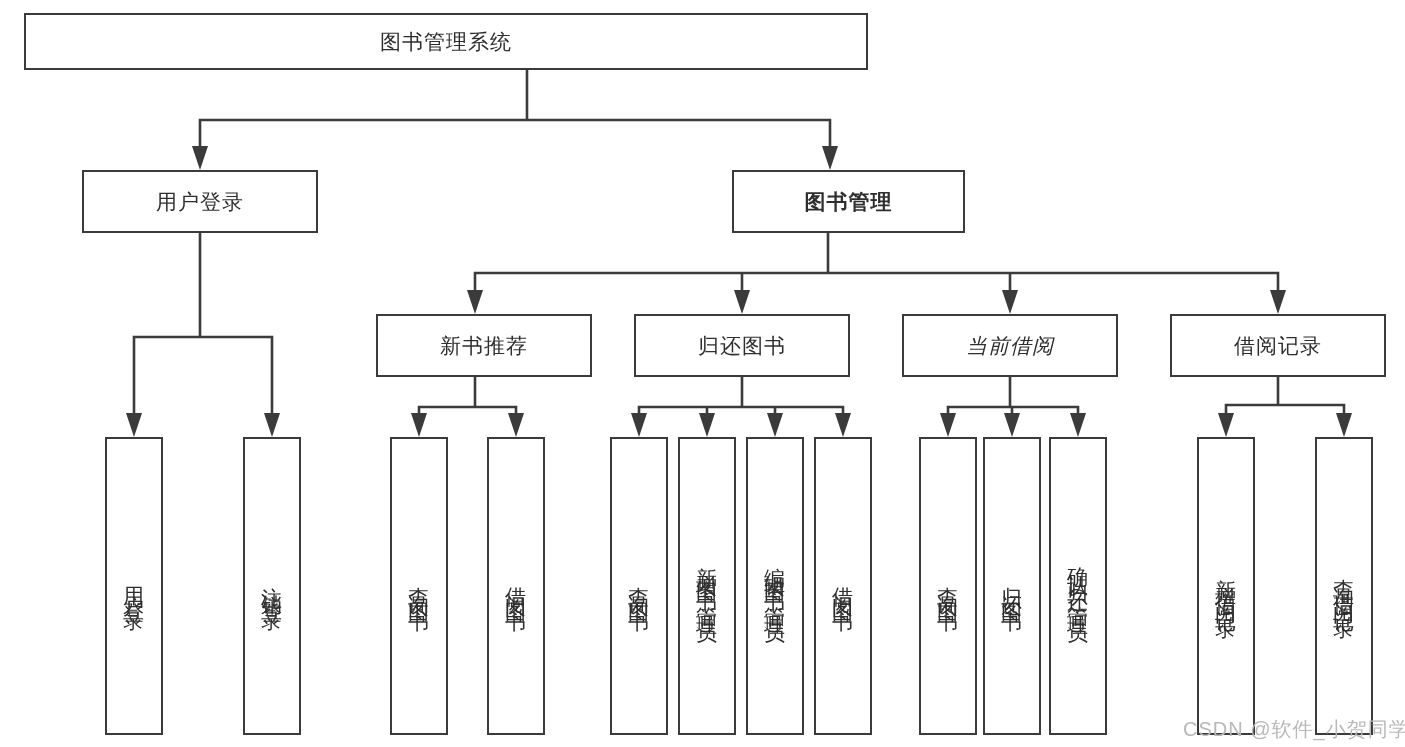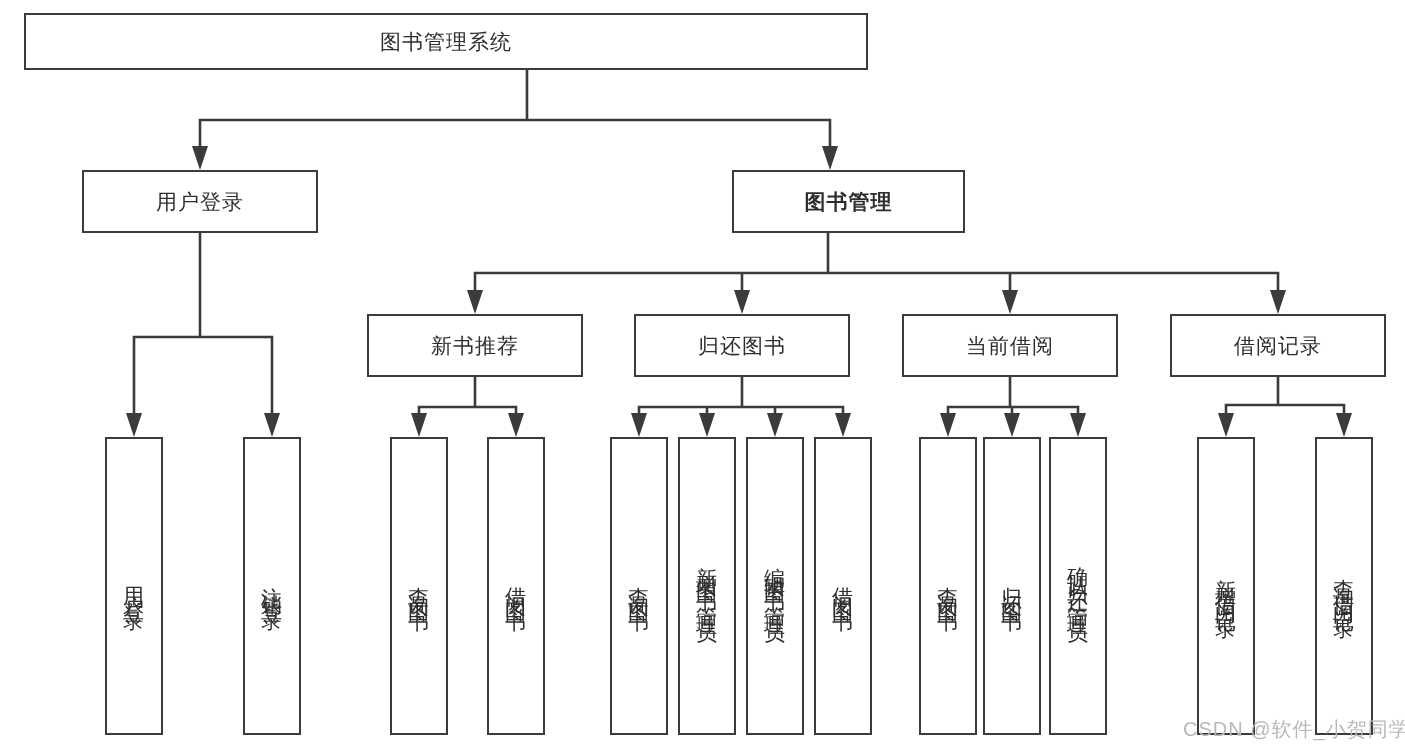--- a/index.html
+++ b/index.html
@@ -115,27 +115,27 @@
     <span class="hlabel">图书管理系统</span>
   </div>
 
   <div class="node" style="left:82px; top:170px; width:236px; height:63px;">
     <span class="hlabel">用户登录</span>
   </div>
   <div class="node" style="left:732px; top:170px; width:233px; height:63px;font-weight:bold;">
     <span class="hlabel">图书管理</span>
   </div>
 
-  <div class="node" style="left:367px; top:314px; width:216px; height:63px;">
+  <div class="node" style="left:376px; top:314px; width:216px; height:63px;">
     <span class="hlabel">新书推荐</span>
   </div>
   <div class="node" style="left:634px; top:314px; width:216px; height:63px;">
     <span class="hlabel">归还图书</span>
   </div>
-  <div class="node" style="left:902px; top:314px; width:216px; height:63px;">
+  <div class="node" style="left:902px; top:314px; width:216px; height:63px;font-style:italic;">
     <span class="hlabel">当前借阅</span>
   </div>
   <div class="node" style="left:1170px; top:314px; width:216px; height:63px;">
     <span class="hlabel">借阅记录</span>
   </div>
 
   <div class="node leaf" style="left:105px;">
     <span class="vtext">用户登录</span>
   </div>
   <div class="node leaf" style="left:243px;">

